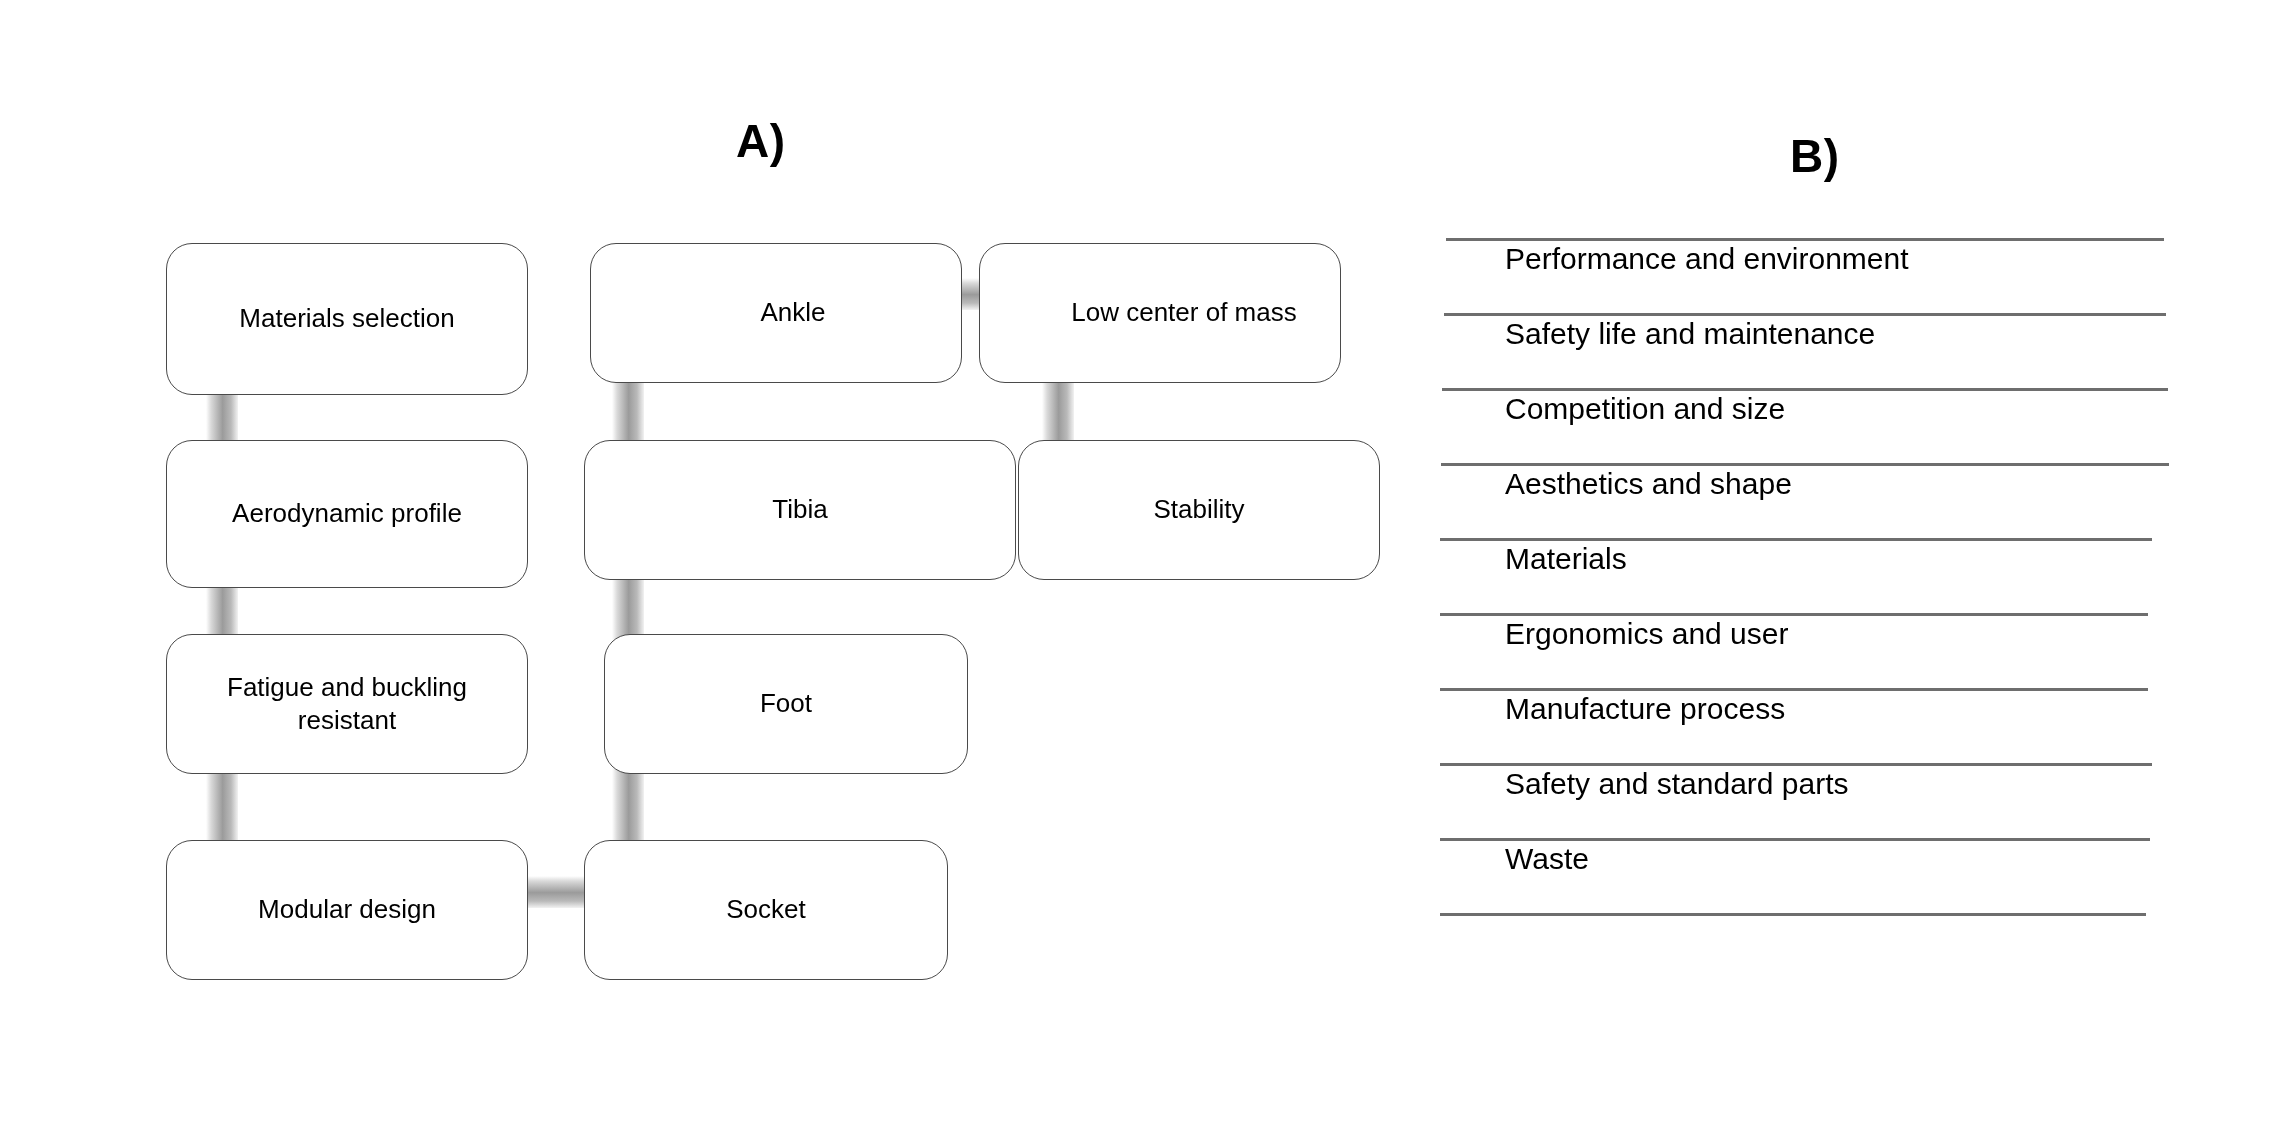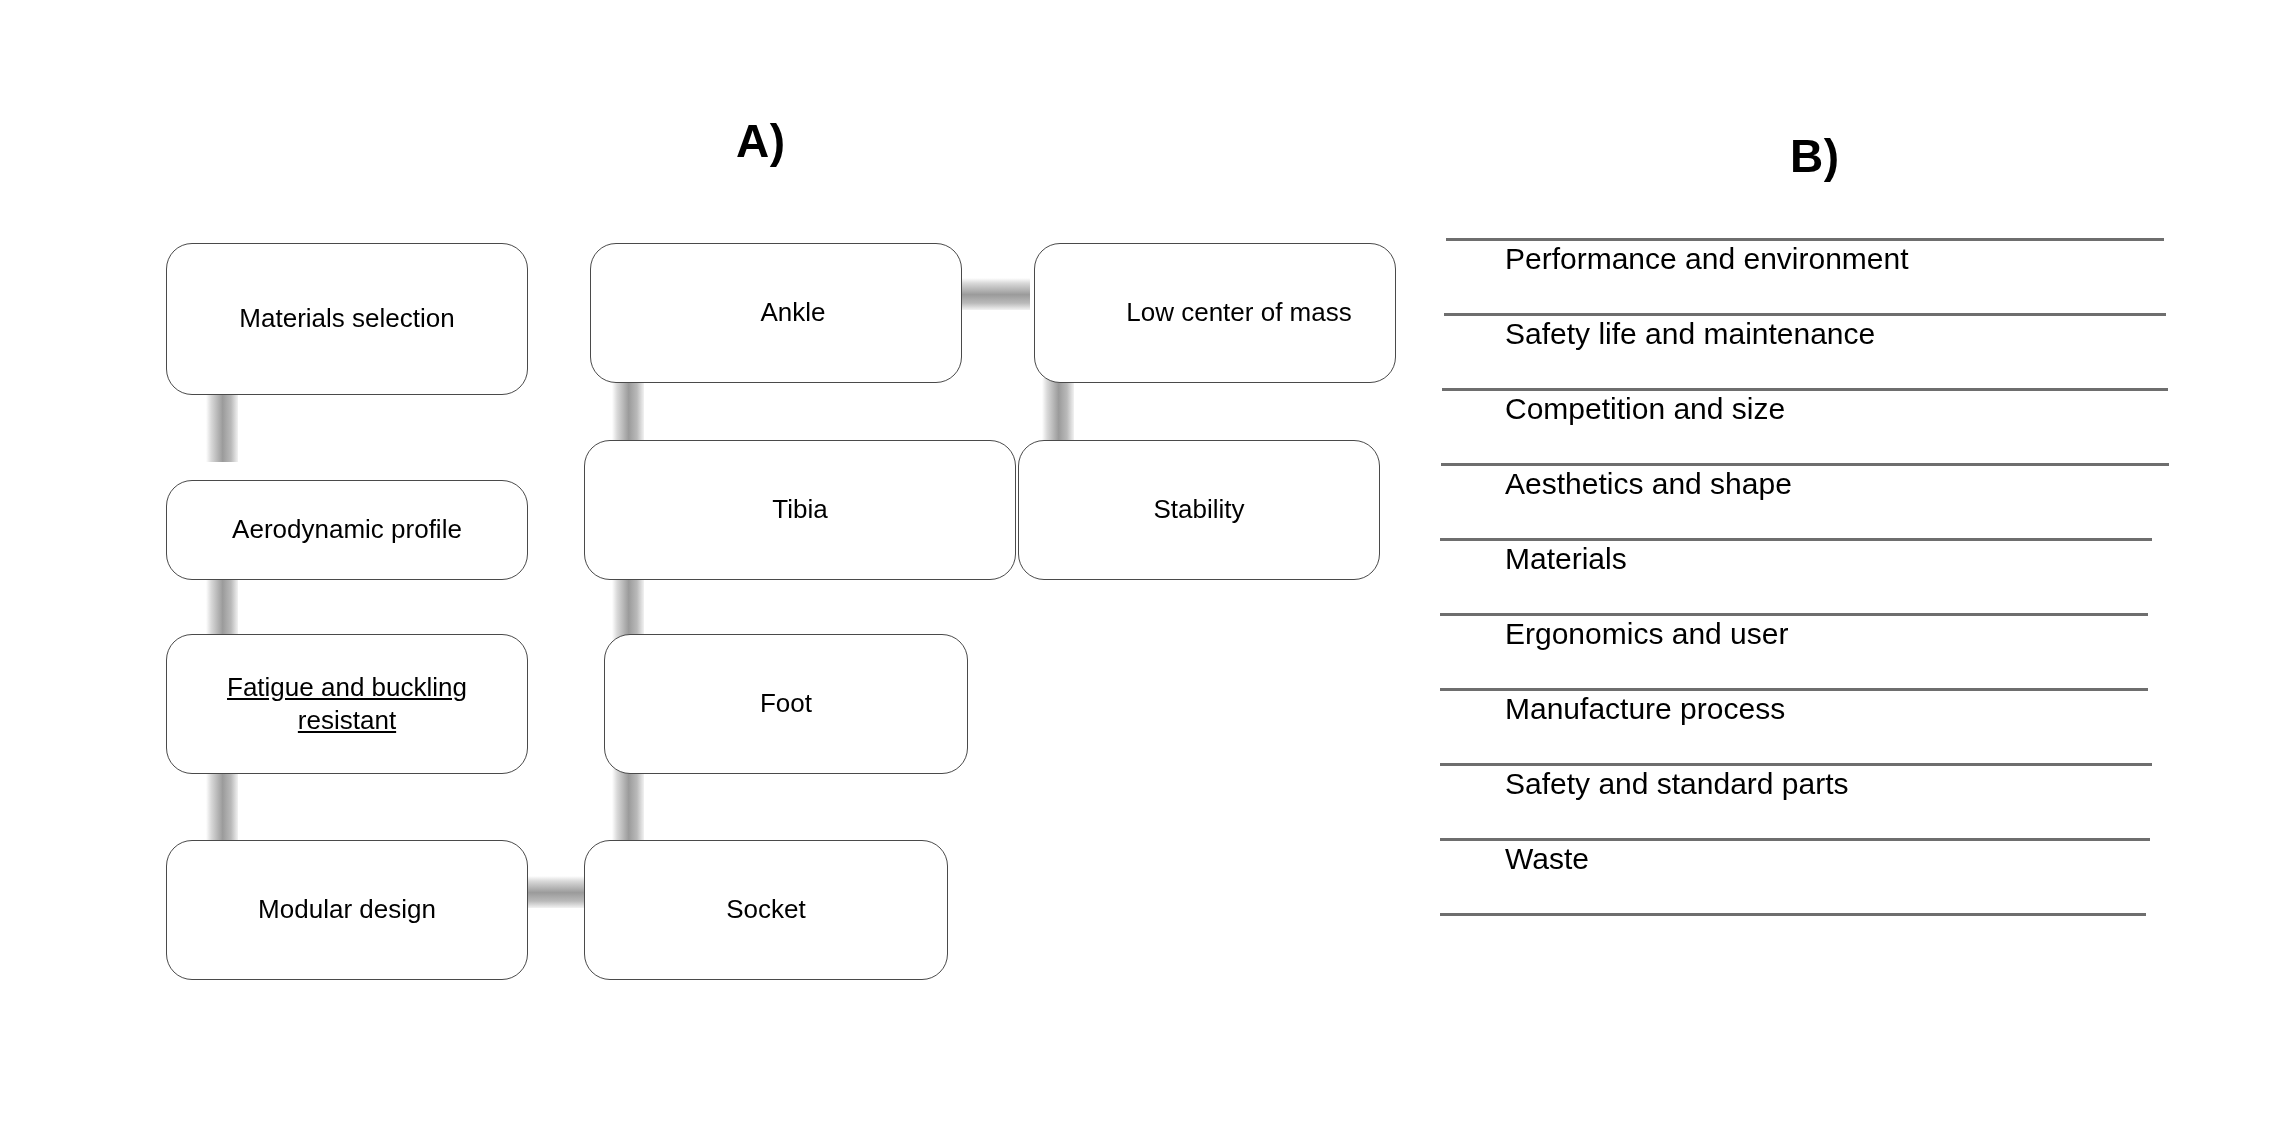--- a/index.html
+++ b/index.html
@@ -121,25 +121,25 @@
 
   <div class="conn conn-v" style="left:1042px; top:378px; width:32px; height:84px;"></div>
 
   <div class="conn conn-h" style="left:946px;  top:278px; width:84px; height:32px;"></div>
   <div class="conn conn-h" style="left:516px;  top:876px; width:86px; height:32px;"></div>
 
   <div class="node" style="left:166px; top:243px; width:362px; height:152px;">
     <span class="node-label">Materials selection</span>
   </div>
 
-  <div class="node" style="left:166px; top:440px; width:362px; height:100px;margin-top:40px;">
+  <div class="node" style="left:166px; top:440px; width:362px; height:148px;">
     <span class="node-label">Aerodynamic profile</span>
   </div>
 
-  <div class="node" style="left:166px; top:634px; width:362px; height:140px;text-decoration:underline;">
+  <div class="node" style="left:166px; top:634px; width:362px; height:140px;">
     <span class="node-label">Fatigue and buckling resistant</span>
   </div>
 
   <div class="node" style="left:166px; top:840px; width:362px; height:140px;">
     <span class="node-label">Modular design</span>
   </div>
 
   <div class="node" style="left:590px; top:243px; width:372px; height:140px;padding-left:34px;">
     <span class="node-label">Ankle</span>
   </div>
@@ -149,21 +149,21 @@
   </div>
 
   <div class="node" style="left:604px; top:634px; width:364px; height:140px;">
     <span class="node-label">Foot</span>
   </div>
 
   <div class="node" style="left:584px; top:840px; width:364px; height:140px;">
     <span class="node-label">Socket</span>
   </div>
 
-  <div class="node" style="left:1034px; top:243px; width:362px; height:140px;padding-left:48px;">
+  <div class="node" style="left:979px; top:243px; width:362px; height:140px;padding-left:48px;">
     <span class="node-label">Low center of mass</span>
   </div>
 
   <div class="node" style="left:1018px; top:440px; width:362px; height:140px;">
     <span class="node-label">Stability</span>
   </div>
 
   <div id="req-list">
 
     <div class="req-rule" style="width:718px; margin-left:6px;"></div>

